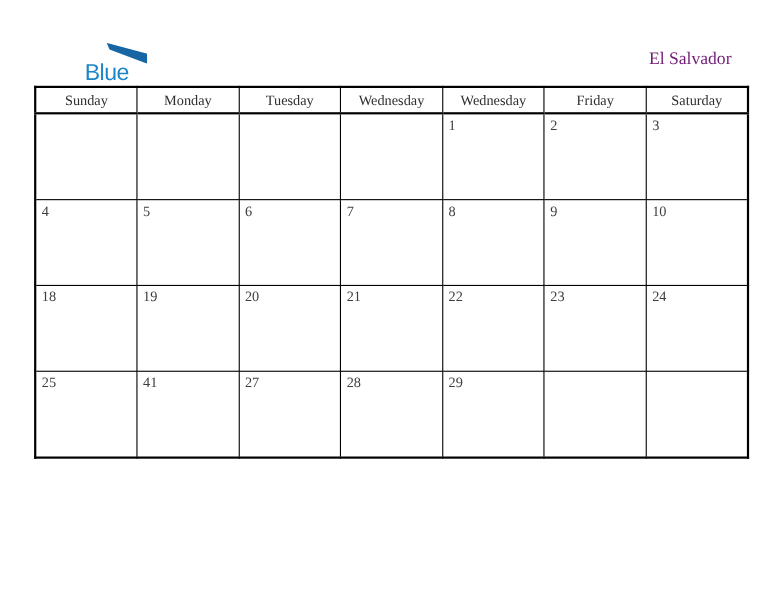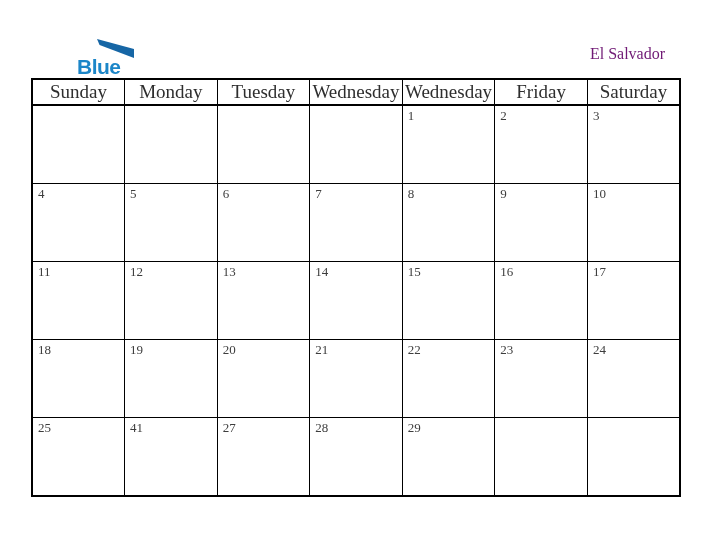--- a/index.html
+++ b/index.html
@@ -35,21 +35,21 @@
     left: 64px; top: 3px;
     width: 37px; height: 19px;
     background: #1666a5;
     clip-path: polygon(0 0, 100% 52%, 100% 100%, 7% 32%);
   }
   .logo-blue {
     position: absolute;
     left: 44px; top: 20px;
     font-family: "Liberation Sans", sans-serif;
     font-size: 21px;
-    font-weight: 700;
+    font-weight: 400;
     letter-spacing: -0.5px;
     color: #1c86c8;
     line-height: 1;
   }
   .title {
     position: absolute;
     left: 0; right: 0;
     top: 30px;
     text-align: center;
     font-size: 31px;
@@ -72,21 +72,21 @@
     width: 650px;
     border-collapse: collapse;
     table-layout: fixed;
     border: 2px solid #000000;
   }
   .calendar th {
     border: 1px solid #000000;
     border-bottom: 2px solid #000000;
     height: 20px;
     padding: 1px 0;
-    font-size: 19px;
+    font-size: 13px;
     font-weight: normal;
     color: #2e2e2e;
     text-align: center;
     vertical-align: middle;
   }
   .calendar td {
     border: 1px solid #000000;
     height: 74px;
     padding: 3px 0 0 5px;
     vertical-align: top;
@@ -134,29 +134,20 @@
       <tr>
         <td>4</td>
         <td>5</td>
         <td>6</td>
         <td>7</td>
         <td>8</td>
         <td>9</td>
         <td>10</td>
       </tr>
       <tr>
-        <td>11</td>
-        <td>12</td>
-        <td>13</td>
-        <td>14</td>
-        <td>15</td>
-        <td>16</td>
-        <td>17</td>
-      </tr>
-      <tr>
         <td>18</td>
         <td>19</td>
         <td>20</td>
         <td>21</td>
         <td>22</td>
         <td>23</td>
         <td>24</td>
       </tr>
       <tr>
         <td>25</td>

